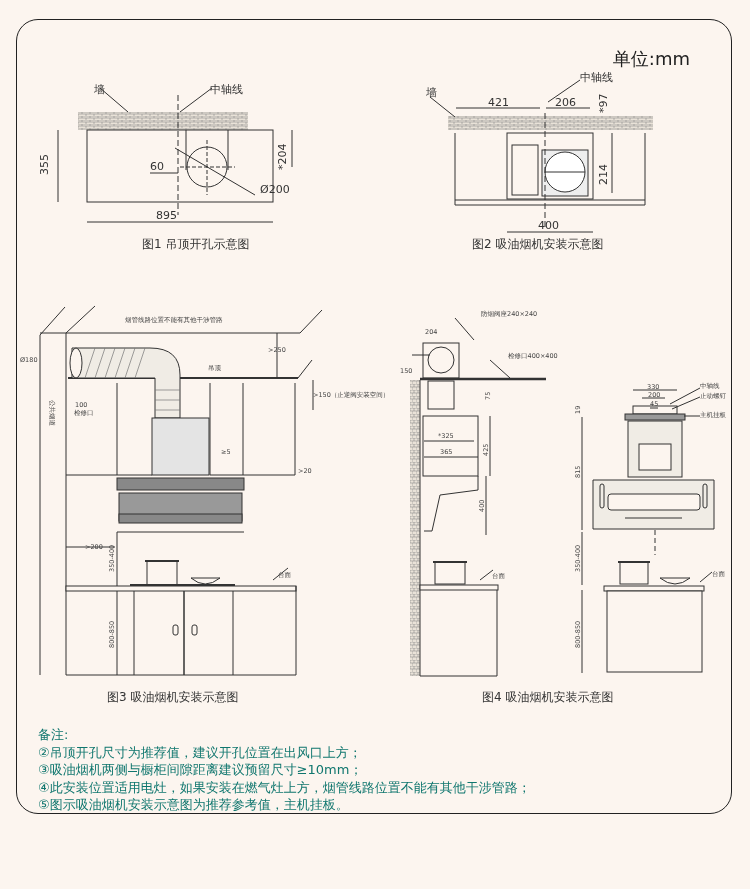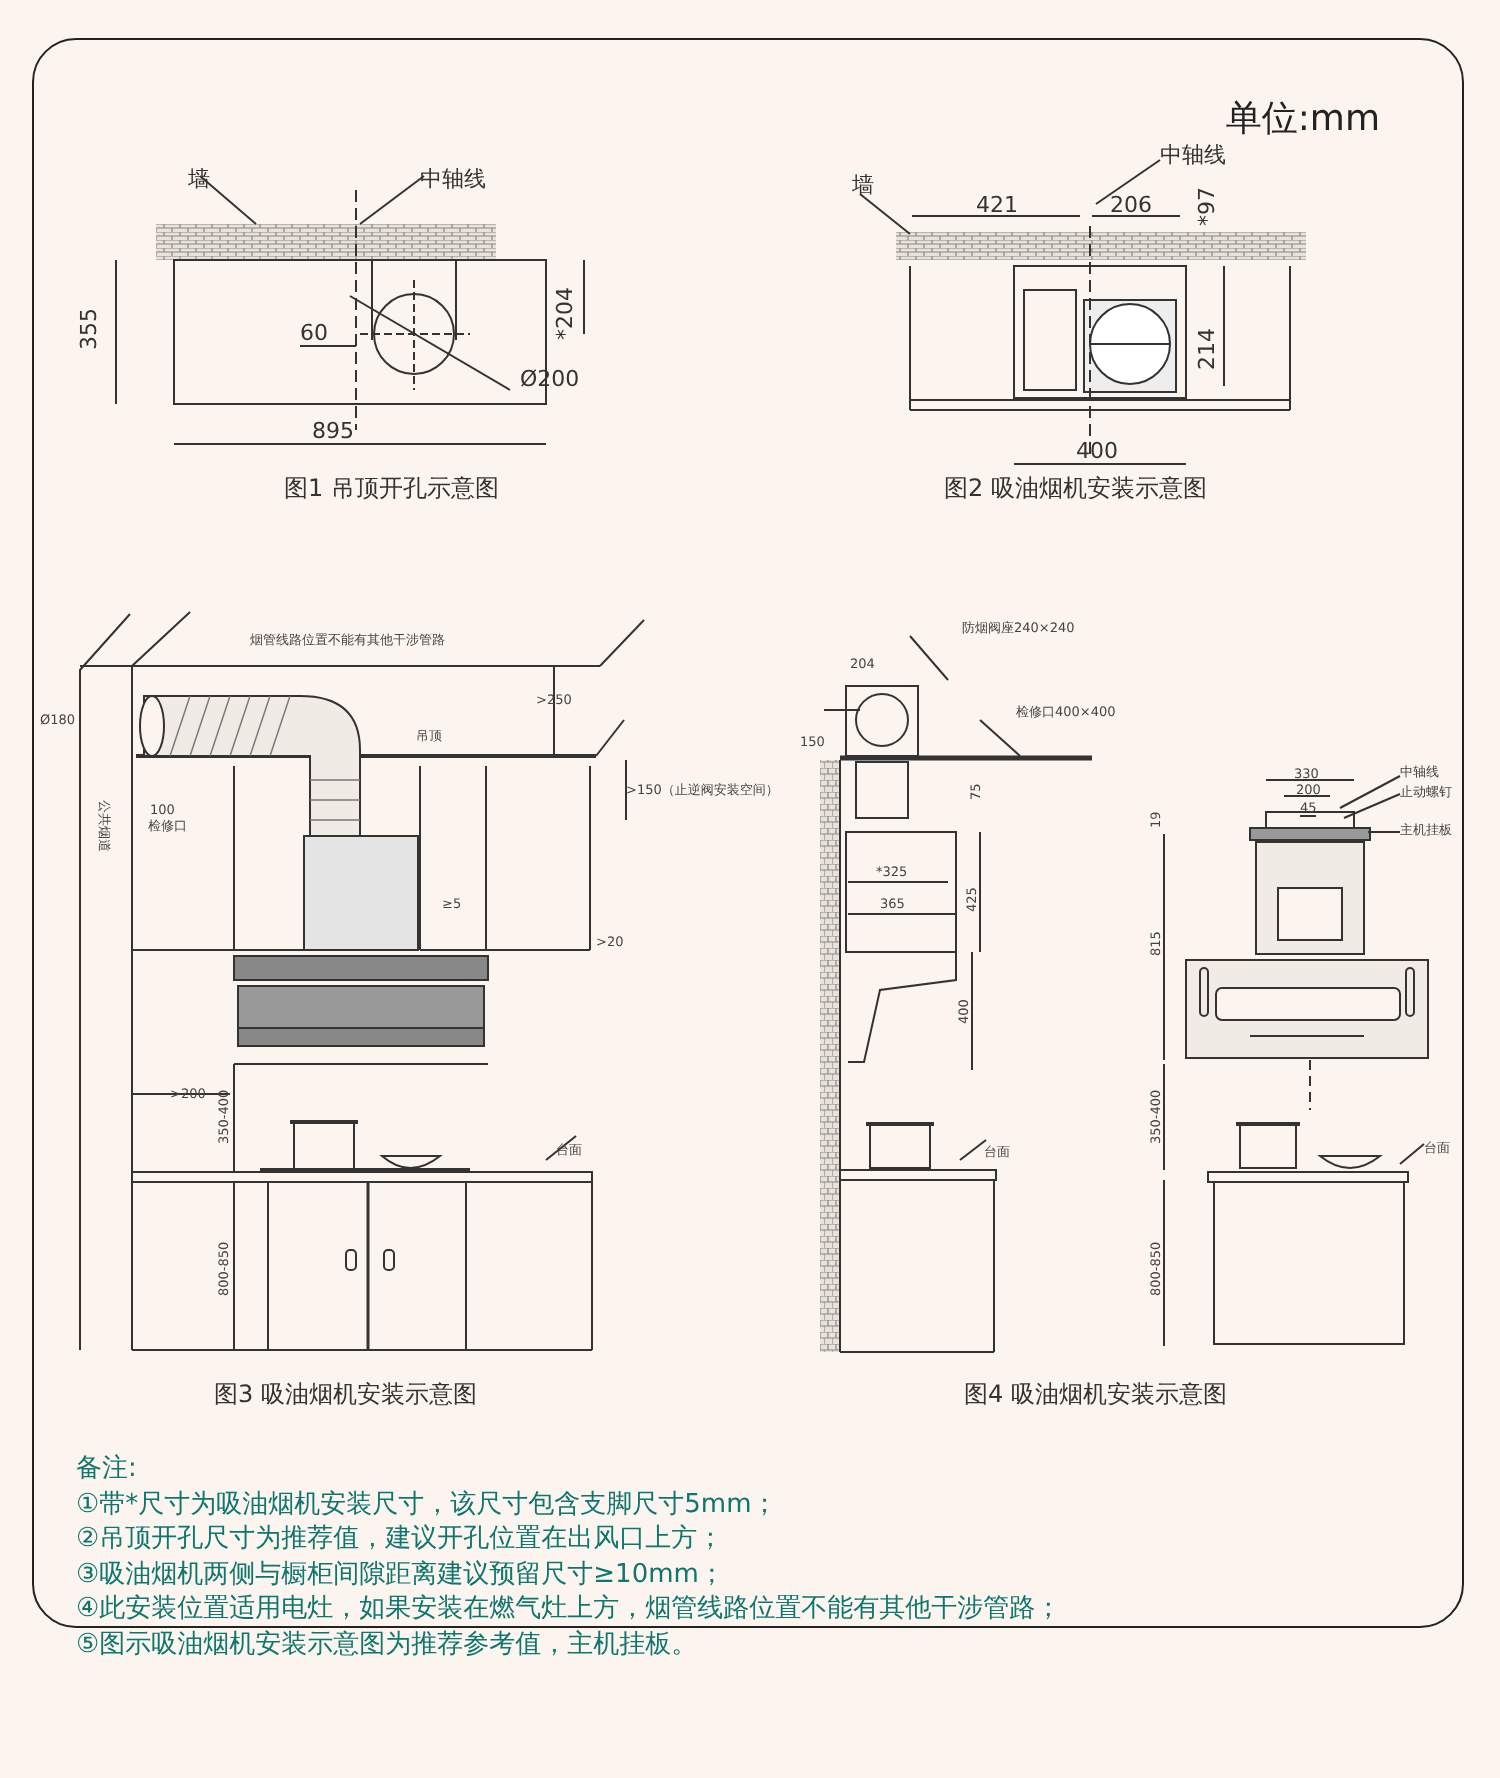--- a/index.html
+++ b/index.html
@@ -241,18 +241,17 @@
   <text class="lbl tiny" x="580" y="414" transform="rotate(-90 580 414)">19</text>
   <text class="lbl tiny" x="580" y="478" transform="rotate(-90 580 478)">815</text>
   <text class="lbl tiny" x="580" y="572" transform="rotate(-90 580 572)">350-400</text>
   <text class="lbl tiny" x="580" y="648" transform="rotate(-90 580 648)">800-850</text>
   <text class="lbl tiny" x="712" y="576">台面</text>
   <text class="lbl cap" x="482" y="701">图4 吸油烟机安装示意图</text>
 </svg>
 
 <div class="notes">
   <div>备注:</div>
-  <div>①带*尺寸为吸油烟机安装尺寸，该尺寸包含支脚尺寸5mm；</div>
   <div>②吊顶开孔尺寸为推荐值，建议开孔位置在出风口上方；</div>
   <div>③吸油烟机两侧与橱柜间隙距离建议预留尺寸≥10mm；</div>
   <div>④此安装位置适用电灶，如果安装在燃气灶上方，烟管线路位置不能有其他干涉管路；</div>
   <div>⑤图示吸油烟机安装示意图为推荐参考值，主机挂板。</div>
 </div>
 
 </body></html>

